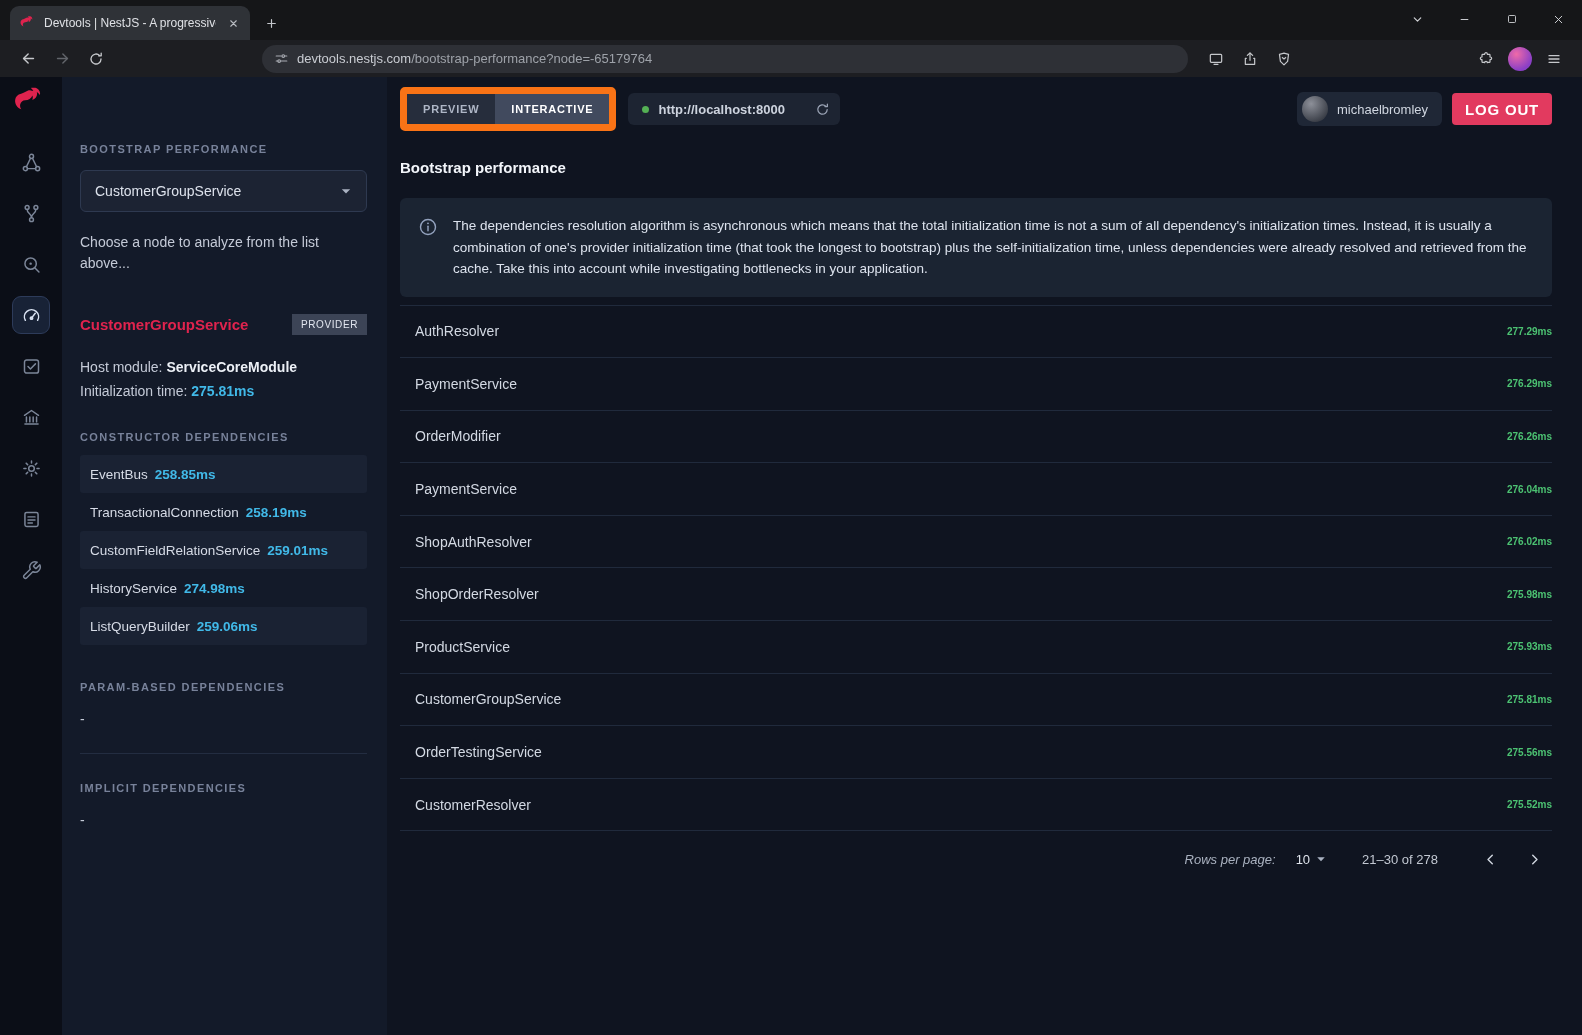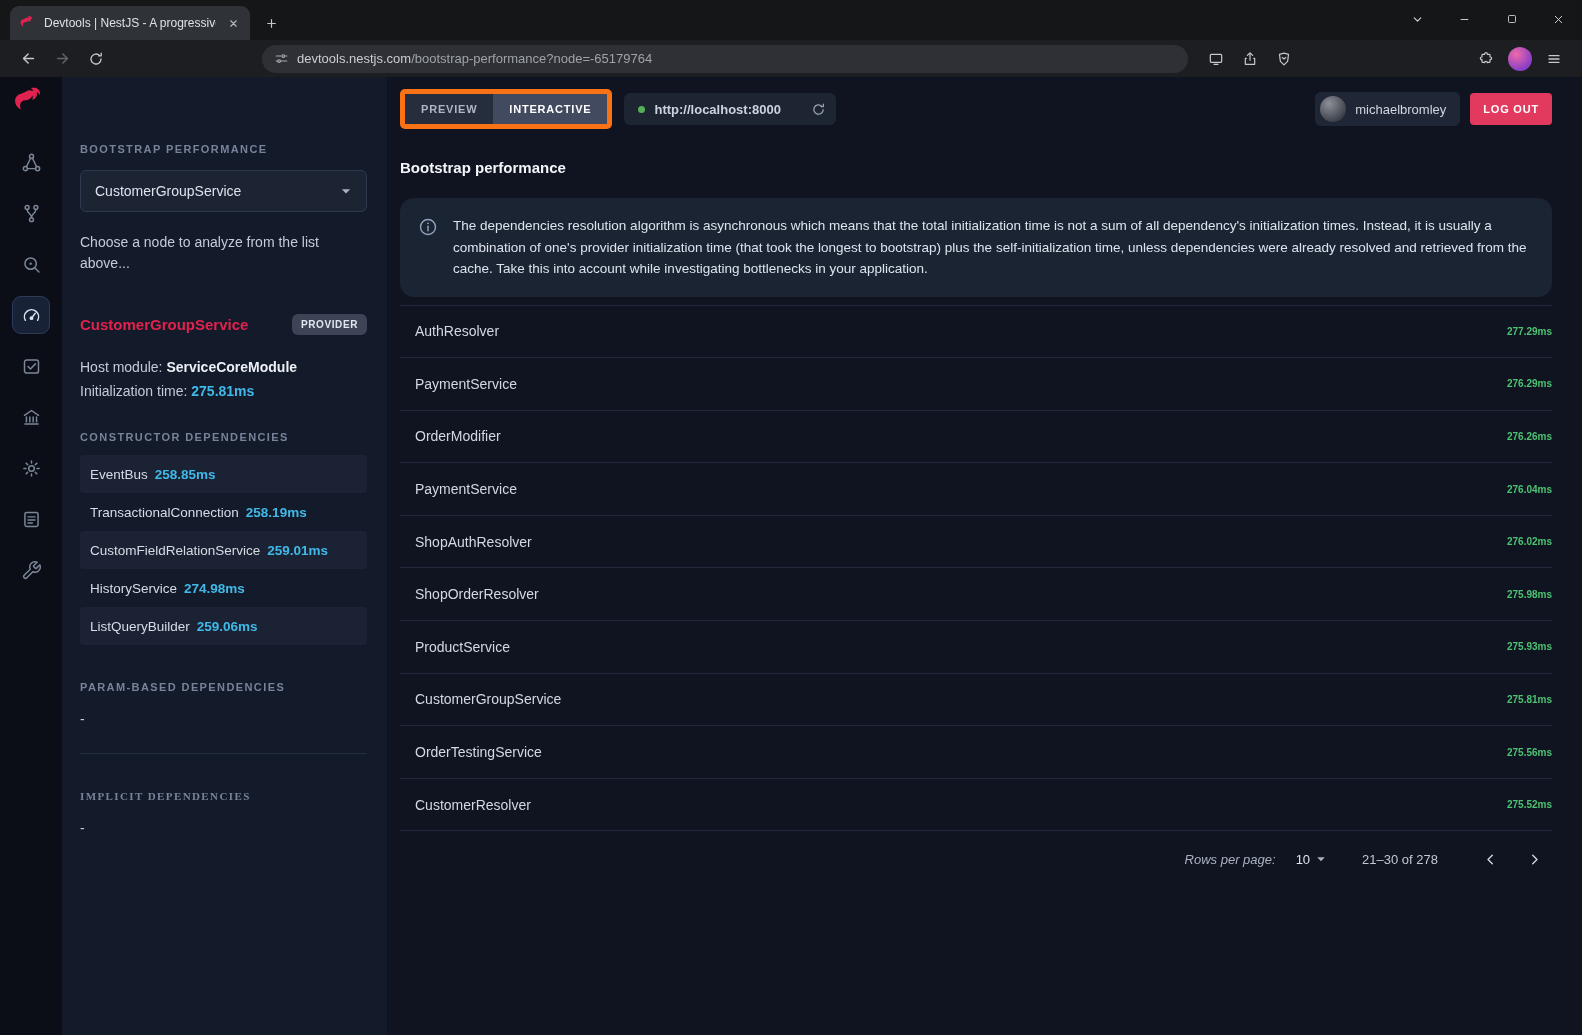--- a/index.html
+++ b/index.html
@@ -40,56 +40,56 @@
 
   .panel { width:325px; flex:none; background:#131a29; padding:66px 20px 0 18px; }
   .sec-h { font-size:11px; font-weight:bold; letter-spacing:1.4px; color:#78829a; }
   .node-select { margin-top:15px; height:42px; background:#1c2333; border:1px solid #2e3950; border-radius:6px;
     display:flex; align-items:center; padding:0 10px 0 14px; }
   .node-select .val { flex:1; font-size:14px; color:#dde2ec; }
   .node-select .caret { color:#aab2c2; }
   .hint { margin-top:20px; font-size:14px; line-height:21px; color:#c4cad7; width:258px; }
   .node-head { margin-top:40px; display:flex; align-items:center; justify-content:space-between; }
   .node-name { font-size:15px; font-weight:bold; color:var(--accent-red,#e0234e); }
-  .badge { background:#3c4456; color:#e2e6ef; font-size:10px; font-weight:bold; letter-spacing:.6px;
-    padding:5px 9px; border-radius:6px; }
+  .badge { background:#3c4456; color:#e2e6ef; font-size:10px; font-weight:normal; letter-spacing:.6px;
+    padding:5px 9px; border-radius:0; }
   .meta { margin-top:20px; font-size:14px; line-height:24px; color:#c4cad7; }
   .meta b { color:#ecf0f6; }
   .meta .time { color:var(--sidebar-time-blue,#41b9e8); font-weight:bold; }
   .deps-h { margin-top:28px; }
   .dep-list { margin-top:12px; }
   .dep { height:38px; display:flex; align-items:center; padding:0 10px; font-size:13.5px; color:#d6dbe6; border-radius:3px; }
   .dep:nth-child(odd) { background:#1a2233; }
   .dep .time { color:var(--sidebar-time-blue,#41b9e8); font-weight:bold; margin-left:7px; }
   .dash { margin-top:18px; font-size:14px; color:#c4cad7; }
   .divider { margin-top:26px; border-top:1px solid #232d41; }
-  .panel .sec-h.after-div { margin-top:36px;font-family:Liberation Serif, serif; }
+  .panel .sec-h.after-div { margin-top:28px; }
 
   .content { flex:1; min-width:0; display:flex; flex-direction:column; padding:0 30px 0 13px; }
   .app-header { height:46px; margin-top:9px; display:flex; align-items:center; flex:none; }
-  .seg { display:flex; border-radius:5px; overflow:hidden; border:5px solid #f97316; }
+  .seg { display:flex; border-radius:5px; overflow:hidden; border:7px solid #f97316; }
   .seg-btn { height:30px; padding:0 16px; display:flex; align-items:center; font-size:11px; font-weight:bold;
     letter-spacing:.8px; color:#aeb6c6; background:#262d3c; }
   .seg-btn.active { background:#414a5e; color:#ffffff; }
   .target { margin-left:12px; height:32px; background:#1d2432; border-radius:6px; display:flex; align-items:center;
     padding:0 10px 0 14px; gap:9px; min-width:212px;font-weight:bold; }
   .dot { width:7px; height:7px; border-radius:50%; background:var(--localhost-dot-green,#54b054); }
   .target .t-url { font-size:13px; color:#cdd3de; flex:1; }
   .target .t-reload { color:#9aa3b5; display:flex; }
   .hdr-right { margin-left:auto; display:flex; align-items:center; gap:10px; }
   .user-pill { height:34px; background:#1f2736; border-radius:6px; display:flex; align-items:center; gap:9px; padding:0 14px 0 5px; }
   .user-avatar { width:26px; height:26px; border-radius:50%;
     background:radial-gradient(circle at 35% 30%, #8d9099, #3b3f48 75%); }
   .user-name { font-size:13px; color:#d0d6e0; }
   .logout { height:32px; padding:0 13px; display:flex; align-items:center; background:var(--logout-red,#e23a5f);
-    color:#fff; font-size:11px; font-weight:bold; letter-spacing:.8px; border-radius:4px; }
+    color:#fff; font-size:15px; font-weight:bold; letter-spacing:.8px; border-radius:4px; }
 
   .main { flex:1; min-height:0; }
   .page-title { margin-top:27px; font-size:15px; font-weight:bold; color:#f2f5fa; }
-  .infobox { margin-top:22px; background:#1b2432; border-radius:14px; padding:17px 20px 17px 18px; display:flex; gap:15px; }
+  .infobox { margin-top:22px; background:#1b2432; border-radius:6px; padding:17px 20px 17px 18px; display:flex; gap:15px; }
   .infobox .i-ic { color:#93a2be; margin-top:2px; flex:none; }
   .infobox p { font-size:13.5px; line-height:21.5px; color:#dde3ee; }
   .table { margin-top:8px; border-bottom:1px solid #202a3c; }
   .thead { display:flex; justify-content:space-between; align-items:center; padding:16px 0 13px 15px; }
   .th { font-size:14px; font-weight:bold; color:#eef2f7; }
   .trow { display:flex; justify-content:space-between; align-items:center; height:52.6px;
     border-top:1px solid #202a3c; padding-left:15px; }
   .td-name { font-size:14px; color:#d3d9e3; }
   .td-time { font-size:10px; font-weight:bold; color:var(--table-time-green,#4cc272); }
   .pager { height:56px; display:flex; align-items:center; justify-content:flex-end; gap:8px; font-size:13px; color:#aab2c0; }

